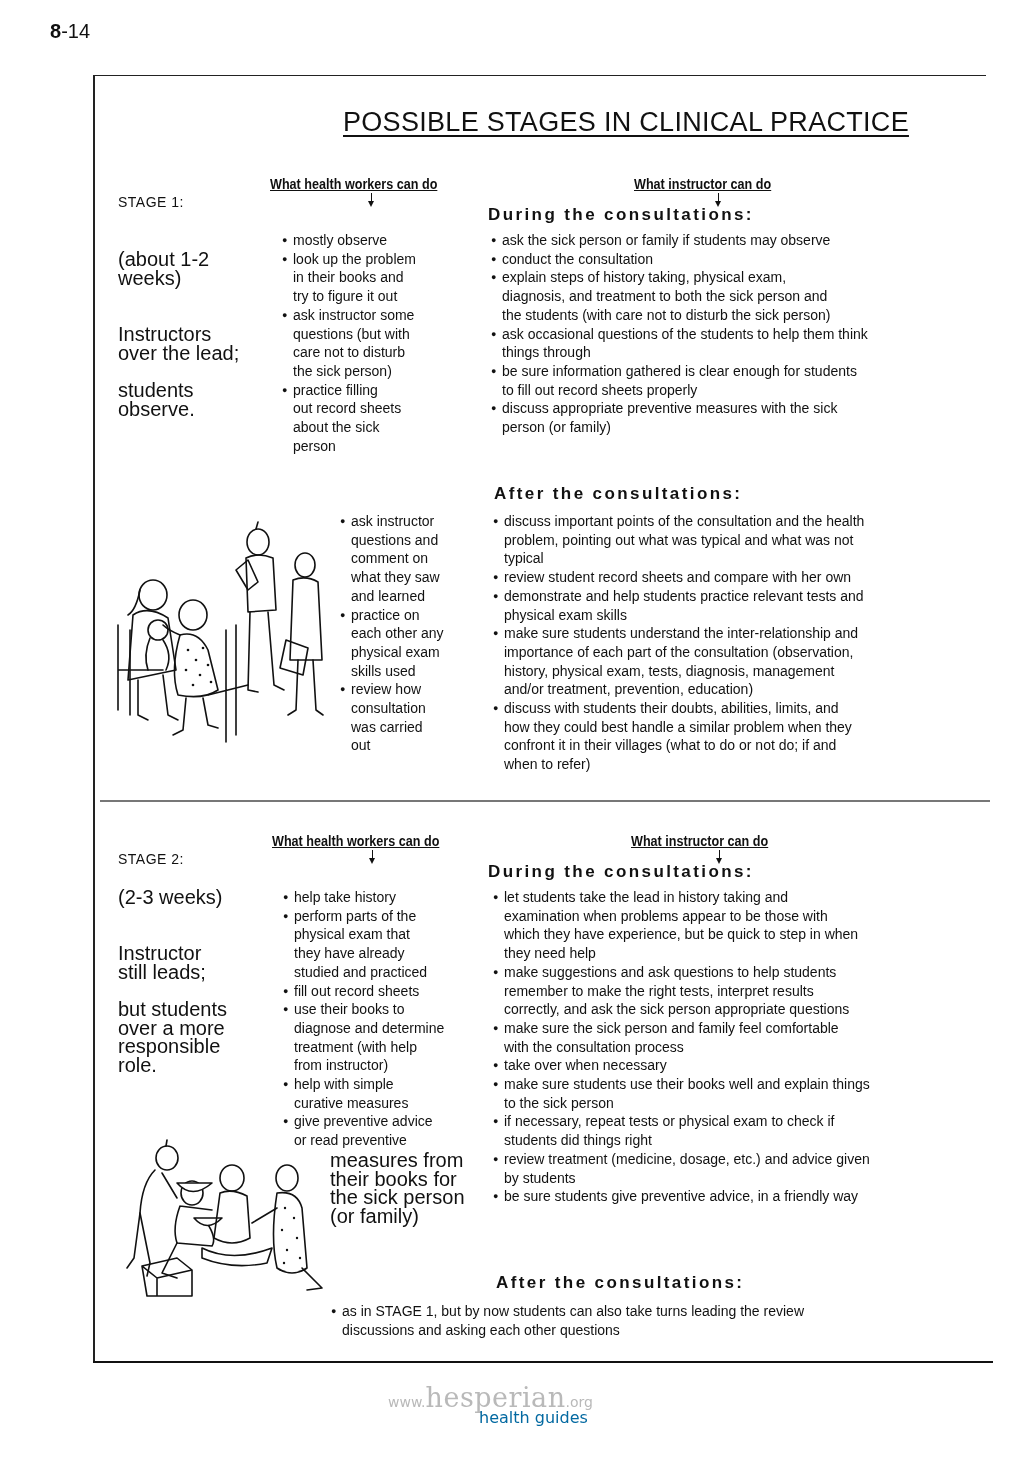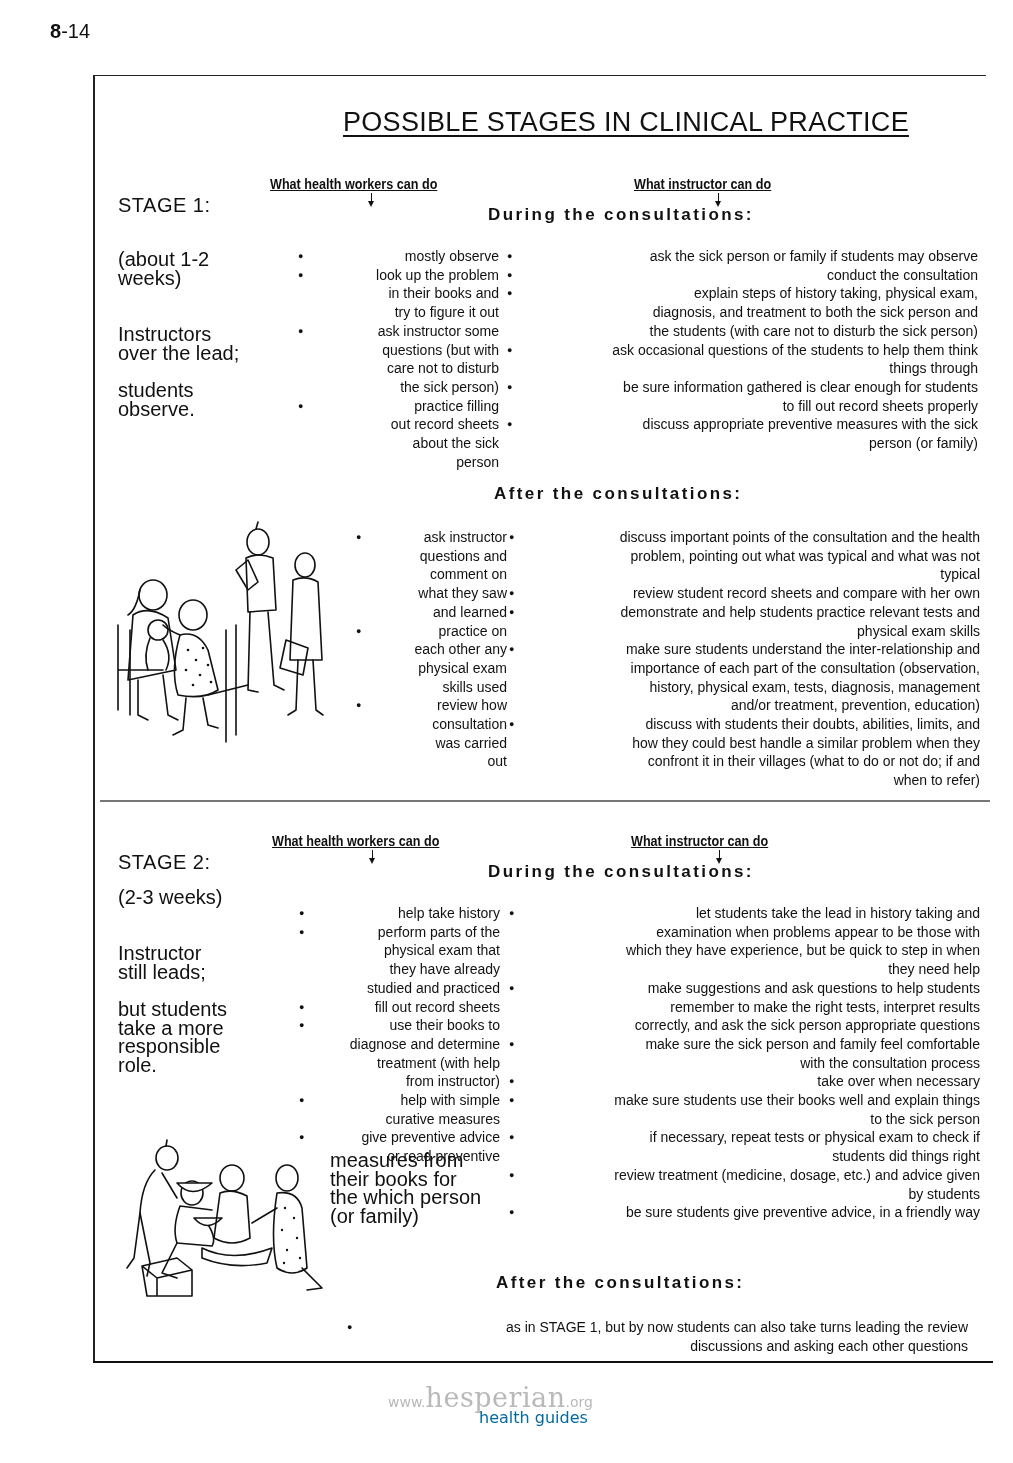--- a/index.html
+++ b/index.html
@@ -7,30 +7,30 @@
          font-family: "Liberation Sans", "DejaVu Sans", sans-serif; color: #111; }
   .abs { position: absolute; }
   .page-num { left: 50px; top: 20px; font-size: 20px; color: #111; }
   .page-num b { font-weight: bold; }
   .frame-top { left: 93px; top: 75px; width: 893px; height: 0; border-top: 1.5px solid #222; }
   .frame-left { left: 93px; top: 75px; width: 0; height: 1287px; border-left: 2px solid #222; }
   .frame-bottom { left: 93px; top: 1361px; width: 900px; height: 0; border-top: 2px solid #111; }
   .divider { left: 100px; top: 800px; width: 890px; height: 0; border-top: 2px solid #777; }
   .title { left: 343px; top: 107px; font-size: 27px; letter-spacing: 0.3px; text-decoration: underline;
            text-underline-offset: 4px; white-space: nowrap; }
-  .stage { font-size: 20px; letter-spacing: 0.5px; white-space: nowrap; }
+  .stage { font-size: 14px; letter-spacing: 0.5px; white-space: nowrap; }
   .col-head { font-size: 14px; font-weight: bold; text-decoration: underline; white-space: nowrap;
               font-family: "Liberation Sans Narrow", "Liberation Sans", sans-serif; transform: scaleX(0.9); transform-origin: left; }
   .arrow { width: 0; height: 0; }
   .arrow::before { content: ""; position: absolute; left: -0.5px; top: 0; width: 1px; height: 10px; background:#111; }
   .arrow::after { content: ""; position: absolute; left: -3px; top: 8px; border-left: 3.5px solid transparent;
                   border-right: 3.5px solid transparent; border-top: 6px solid #111; }
   .sub-head { font-size: 17px; font-weight: bold; letter-spacing: 2.4px; white-space: nowrap; }
   .side-note { font-size: 20px; line-height: 18.7px; white-space: pre-line; }
-  ul.blist { list-style: none; margin: 16px; padding: 0; font-size: 14px; line-height: 18.7px; text-align: right; }
+  ul.blist { list-style: none; margin: 0; padding: 0; font-size: 14px; line-height: 18.7px; }
   ul.blist li { position: relative; padding-left: 10px; white-space: pre-line; }
   ul.blist li::before { content: "\25CF"; position: absolute; left: -1px; top: 0; font-size: 9px; line-height: 18.7px; }
   .watermark { left: 388px; top: 1382px; color: #b9b9b9; white-space: nowrap; }
   .wm-small { font-size: 14px; font-family: "DejaVu Sans", sans-serif; }
   .wm-big { font-size: 27px; font-family: "DejaVu Serif", serif; letter-spacing: 0.5px; }
   .wm-sub { left: 443px; top: 1408px; font-size: 16px; color:#0369a1; font-family: "DejaVu Sans", sans-serif; margin-left: 36px; }
   svg.illus { position: absolute; }
   svg.illus * { fill: none; stroke: #111; stroke-width: 1.6; stroke-linecap: round; stroke-linejoin: round; }
   svg.illus .fill { fill: #111; stroke: none; }
   svg.illus .white { fill: #fff; }
@@ -174,21 +174,21 @@
   <div class="abs col-head" style="left:272px; top:833px;">What health workers can do</div>
   <div class="abs arrow" style="left:372px; top:850px;"></div>
   <div class="abs col-head" style="left:631px; top:833px;">What instructor can do</div>
   <div class="abs arrow" style="left:719px; top:850px;"></div>
   <div class="abs sub-head" style="left:488px; top:862px;">During the consultations:</div>
 
   <div class="abs side-note" style="left:118px; top:888px;">(2-3 weeks)</div>
   <div class="abs side-note" style="left:118px; top:944px;">Instructor
 still leads;</div>
   <div class="abs side-note" style="left:118px; top:1000px;">but students
-take a more
+over a more
 responsible
 role.</div>
 
   <ul class="abs blist" style="left:284px; top:888px; width:200px;">
     <li>help take history</li>
     <li>perform parts of the
 physical exam that
 they have already
 studied and practiced</li>
     <li>fill out record sheets</li>
@@ -196,21 +196,21 @@
 diagnose and determine
 treatment (with help
 from instructor)</li>
     <li>help with simple
 curative measures</li>
     <li>give preventive advice
 or read preventive</li>
   </ul>
   <div class="abs side-note" style="left:330px; top:1151px;">measures from
 their books for
-the which person
+the sick person
 (or family)</div>
 
   <ul class="abs blist" style="left:494px; top:888px; width:470px;">
     <li>let students take the lead in history taking and
 examination when problems appear to be those with
 which they have experience, but be quick to step in when
 they need help</li>
     <li>make suggestions and ask questions to help students
 remember to make the right tests, interpret results
 correctly, and ask the sick person appropriate questions</li>

